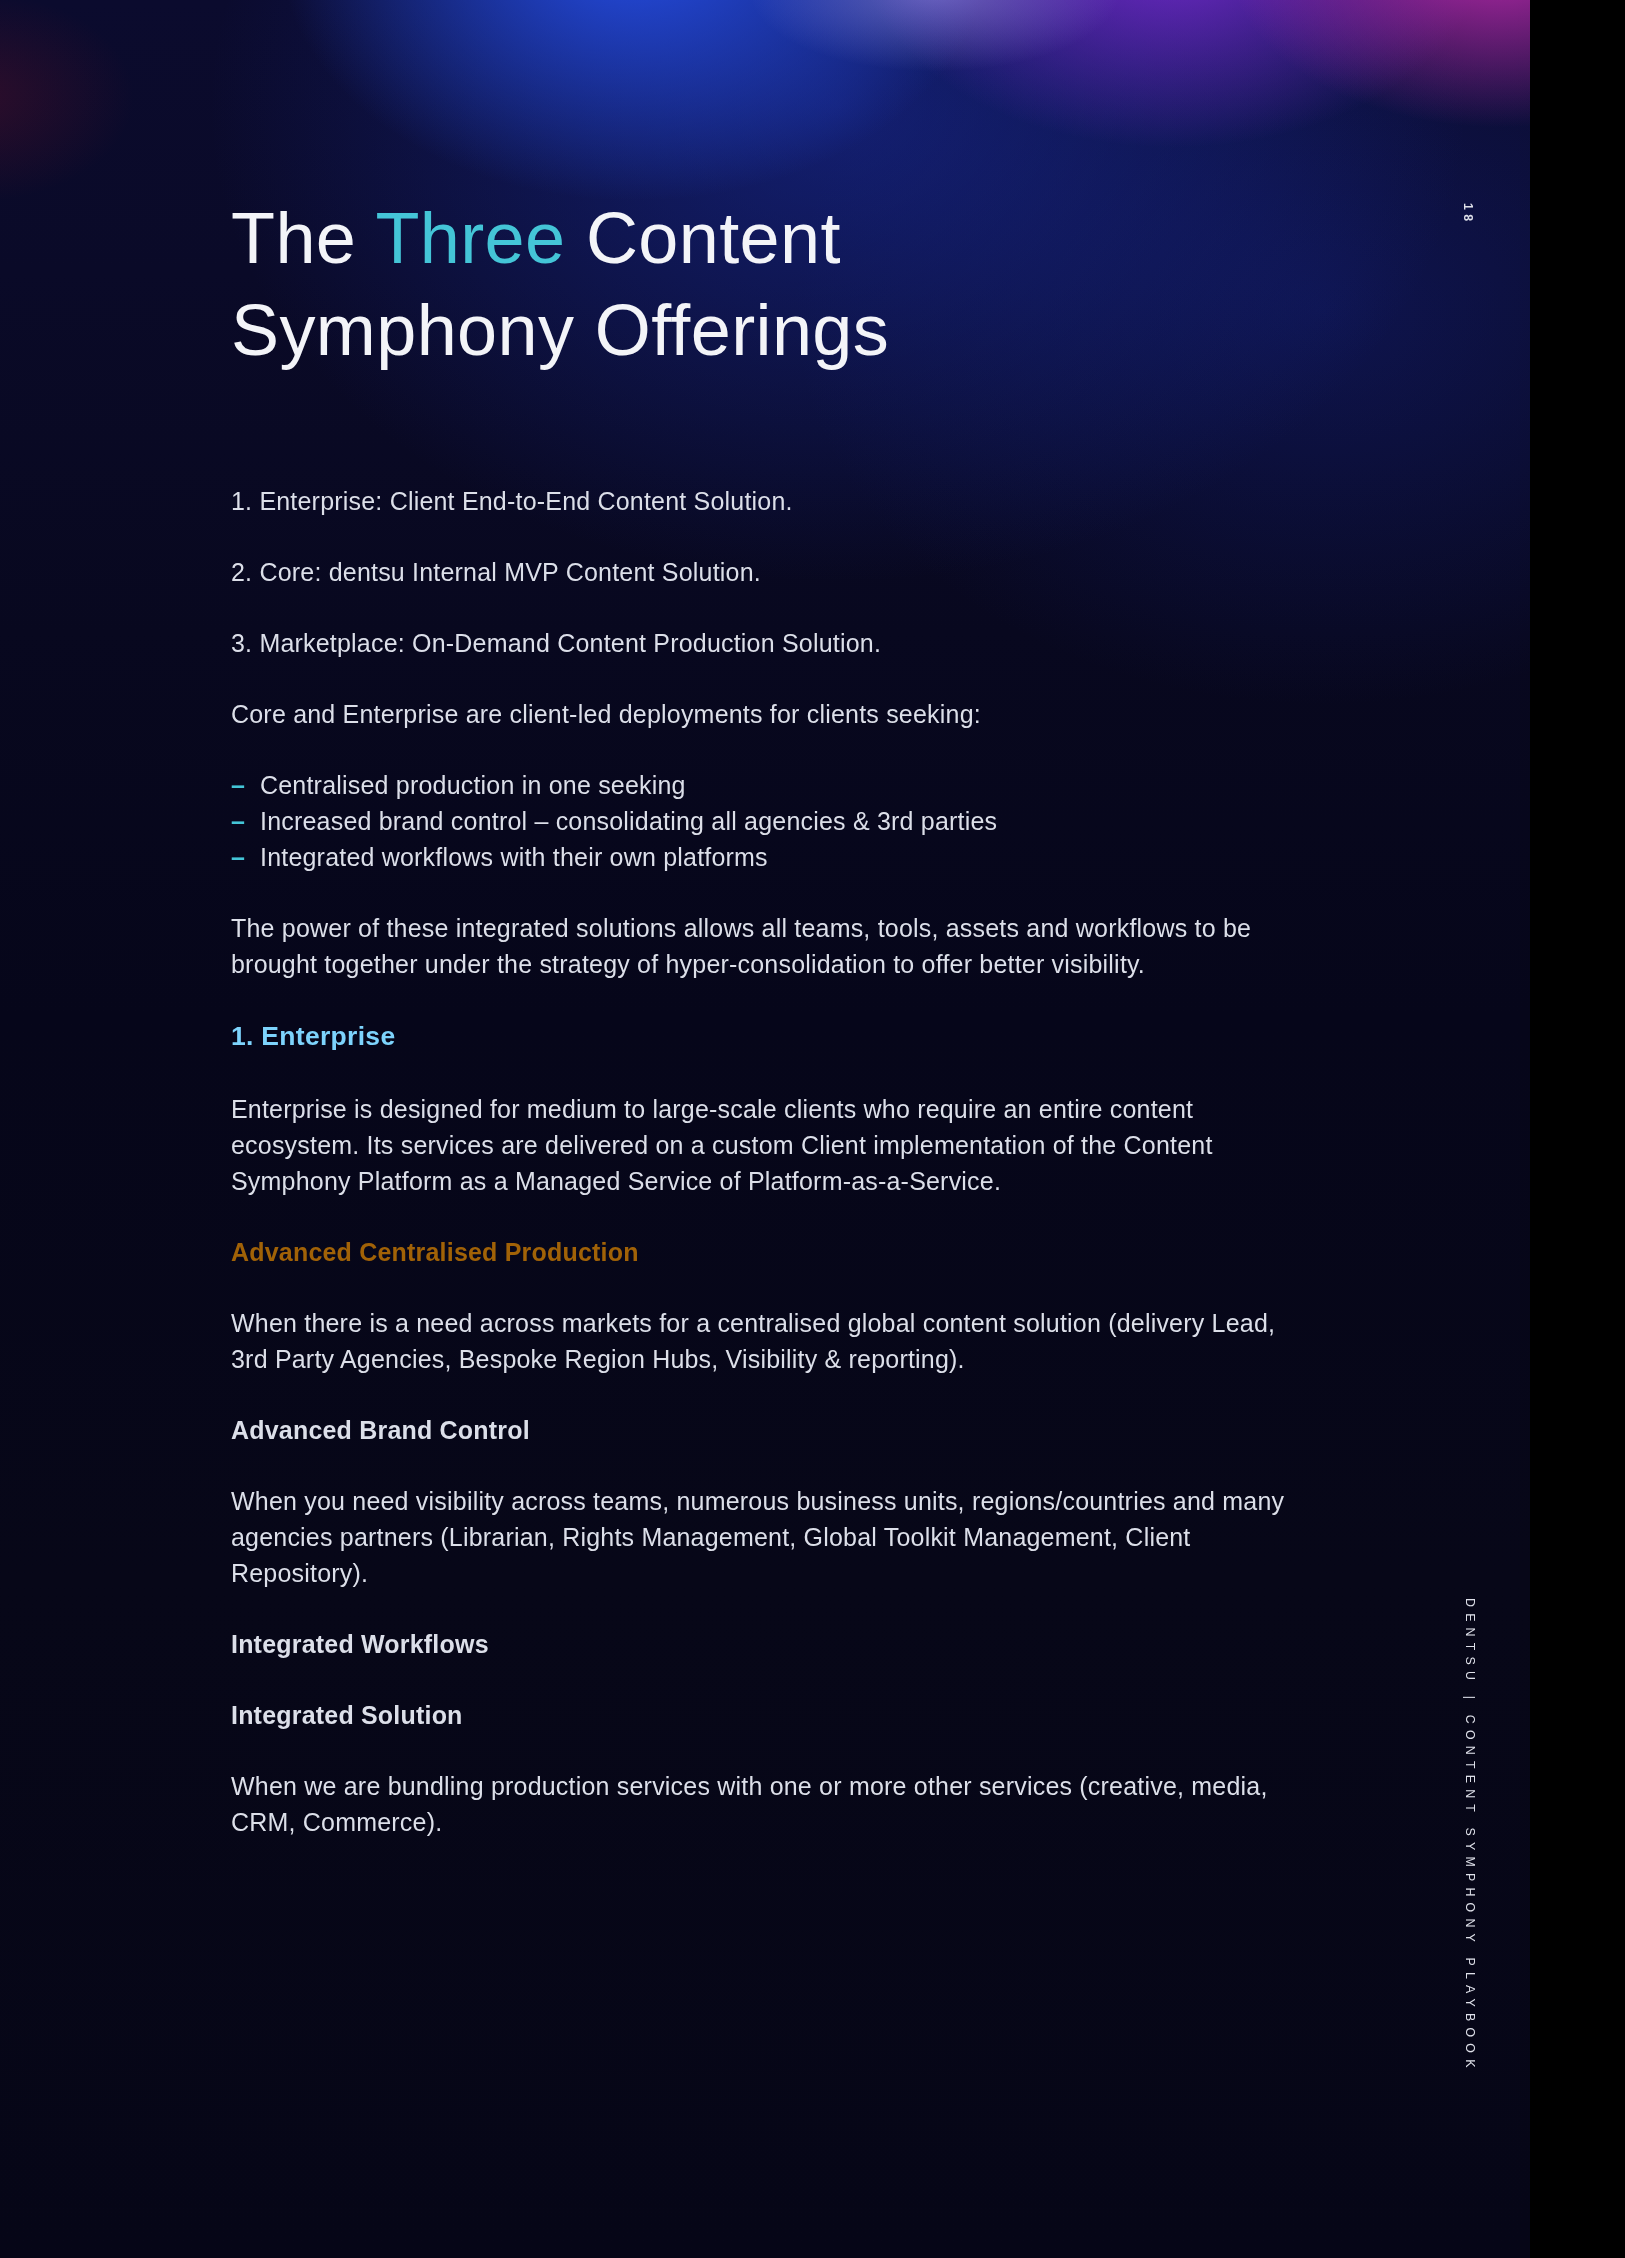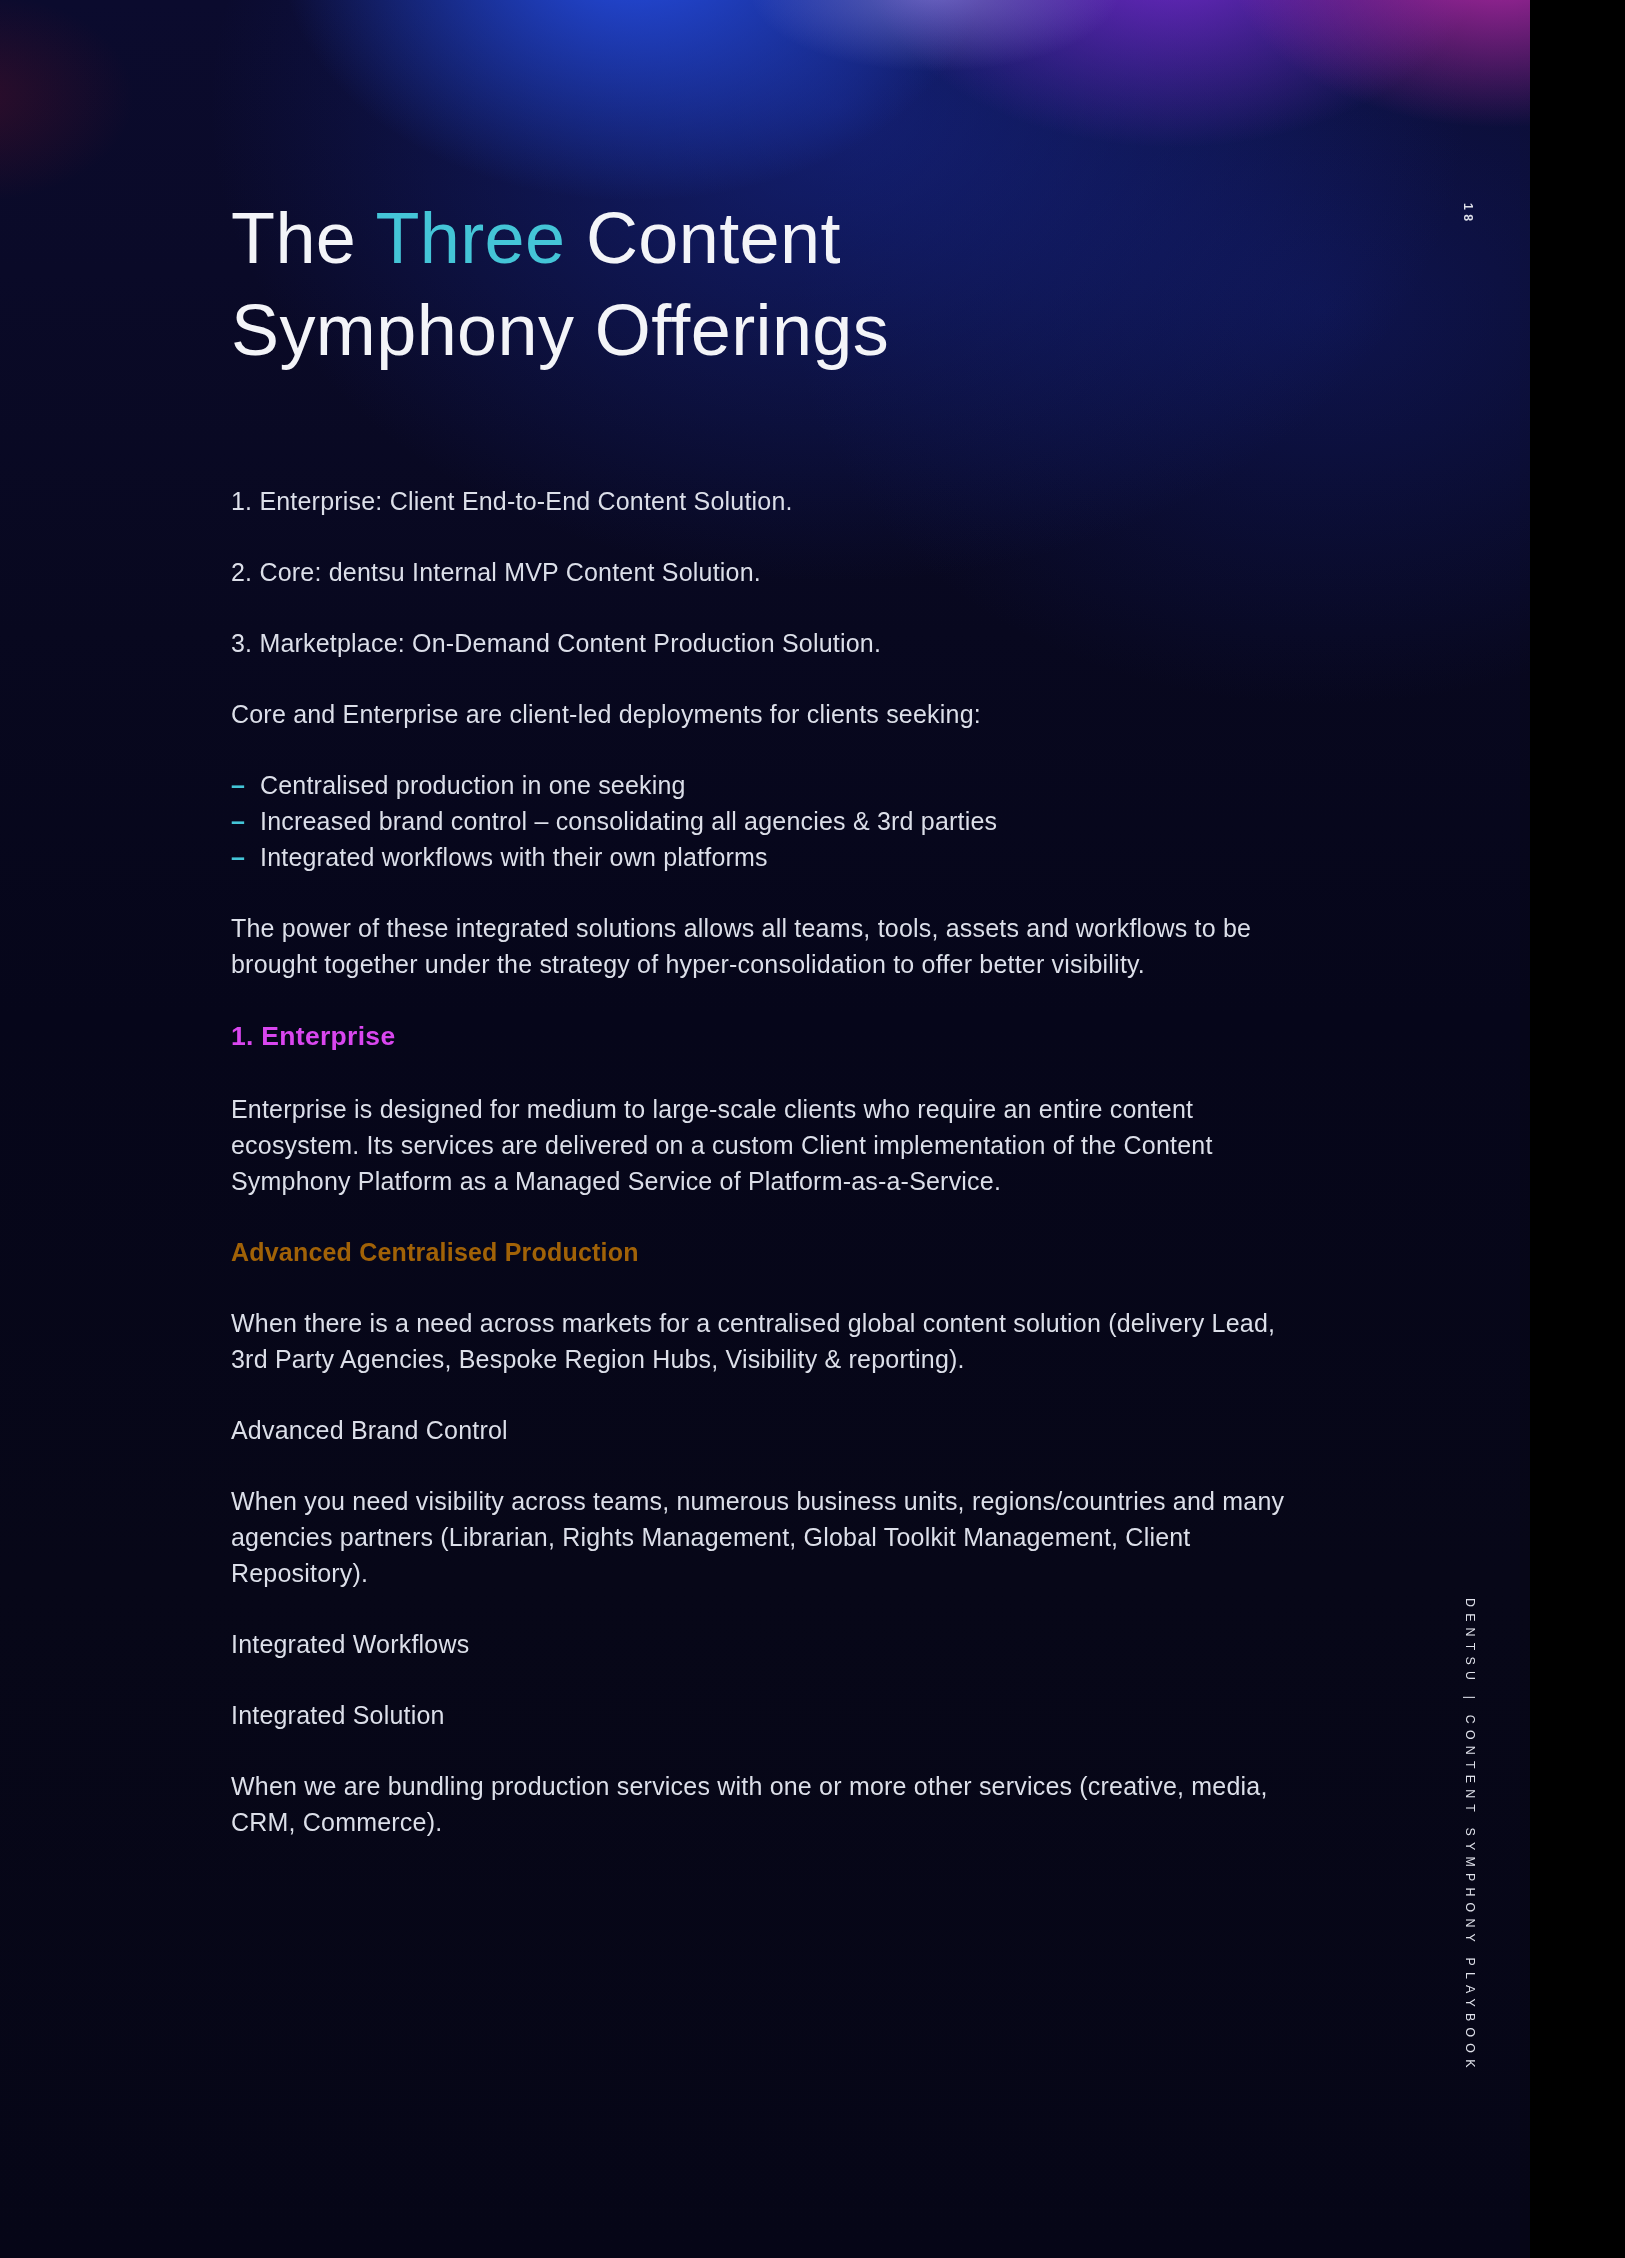--- a/index.html
+++ b/index.html
@@ -31,25 +31,25 @@
   .content{
     position:absolute;left:231px;top:483px;width:1076px;
     font-size:25px;line-height:36px;color:#dcdfe9;letter-spacing:0.2px;
   }
   .content p{margin:0 0 35px 0;}
   .bullets{margin:0 0 35px 0;}
   .bullet{display:flex;align-items:flex-start;}
   .bullet .dash{color:#44c5d7;width:29px;flex:0 0 29px;font-weight:700;}
   h2.teal-head{
     margin:0 0 35px 0;font-size:26.5px;line-height:39px;
-    color:#d946ef;font-weight:700;letter-spacing:0.3px;
+    color:#7dd3fc;font-weight:700;letter-spacing:0.3px;
   }
   h3.subhead{
     margin:0 0 35px 0;font-size:25px;line-height:36px;
-    font-weight:400;color:#dcdfe9;letter-spacing:0.2px;
+    font-weight:700;color:#dcdfe9;letter-spacing:0.2px;
   }
   h3.subhead.strong{font-weight:700;color:#a16207;}
   .page-number{
     position:absolute;top:203px;right:55px;
     writing-mode:vertical-rl;
     font-size:12.4px;font-weight:700;letter-spacing:4.4px;color:#dfe1ea;
   }
   .side-brand{
     position:absolute;bottom:184px;right:53px;
     writing-mode:vertical-rl;

